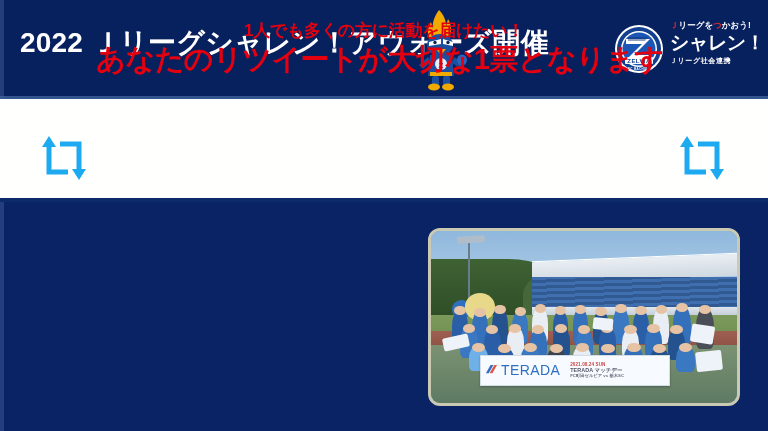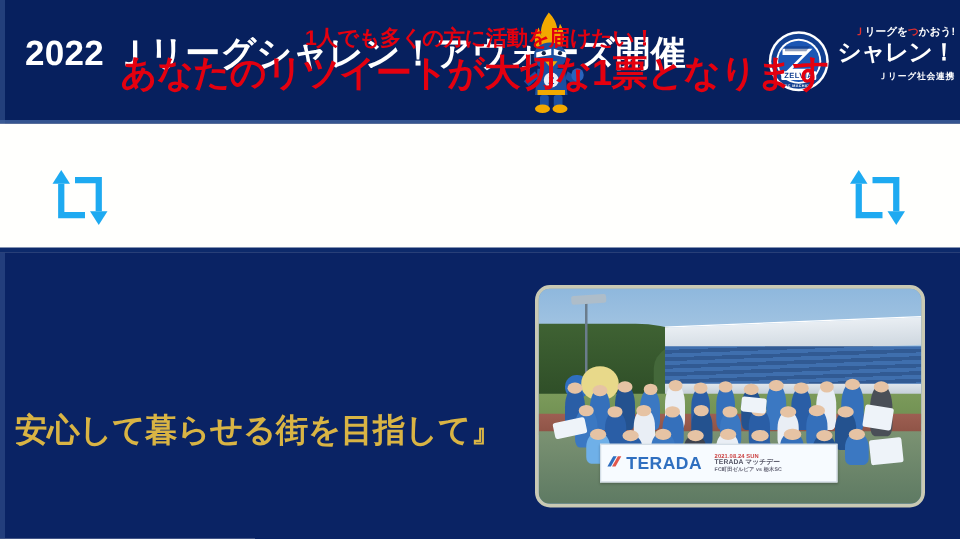--- a/index.html
+++ b/index.html
@@ -79,21 +79,21 @@
     left: 0;
     top: 8px;
     width: 50px;
     height: 50px;
   }
   .logo-text {
     position: absolute;
     left: 56px;
     top: 0px;
     width: 94px;
-    text-align: right;
+    text-align: left;
   }
   .logo-tagline {
     font-size: 8.5px;
     font-weight: 700;
     color: #ffffff;
     white-space: nowrap;
     line-height: 1;
     margin-top: 5px;
   }
   .logo-tagline .accent { color: #e03030; }
@@ -326,21 +326,21 @@
     padding: 0 4px;
     box-shadow: 0 1px 2px rgba(0,0,0,.25);
   }
   .ph-banner-mark {
     width: 13px; height: 13px;
     margin-right: 3px;
     flex: 0 0 auto;
   }
   .ph-banner-name {
     font-size: 14px;
-    font-weight: 700;
+    font-weight: 400;
     color: #2f6fc0;
     letter-spacing: 0.4px;
     line-height: 1;
     flex: 0 0 auto;
   }
   .ph-banner-meta {
     margin-left: 10px;
     line-height: 1.18;
     flex: 1 1 auto;
   }
@@ -445,21 +445,20 @@
       <path d="M41 46 L48 35 L34 35 Z" fill="#1eaaf1"></path>
     </svg>
   </div>
 
   <div class="band-bottom">
     <div class="edge-left"></div>
   </div>
 
 
   <div class="quote">
-    <span class="q-l2">安心して暮らせる街を目指して』</span>
   </div>
 
   <div class="photo">
     <div class="photo-inner">
       <div class="ph-sky"></div>
       <div class="ph-trees"></div>
       <div class="ph-trees2"></div>
       <div class="ph-roof"></div>
       <div class="ph-stand"></div>
       <div class="ph-stand-front"></div>

